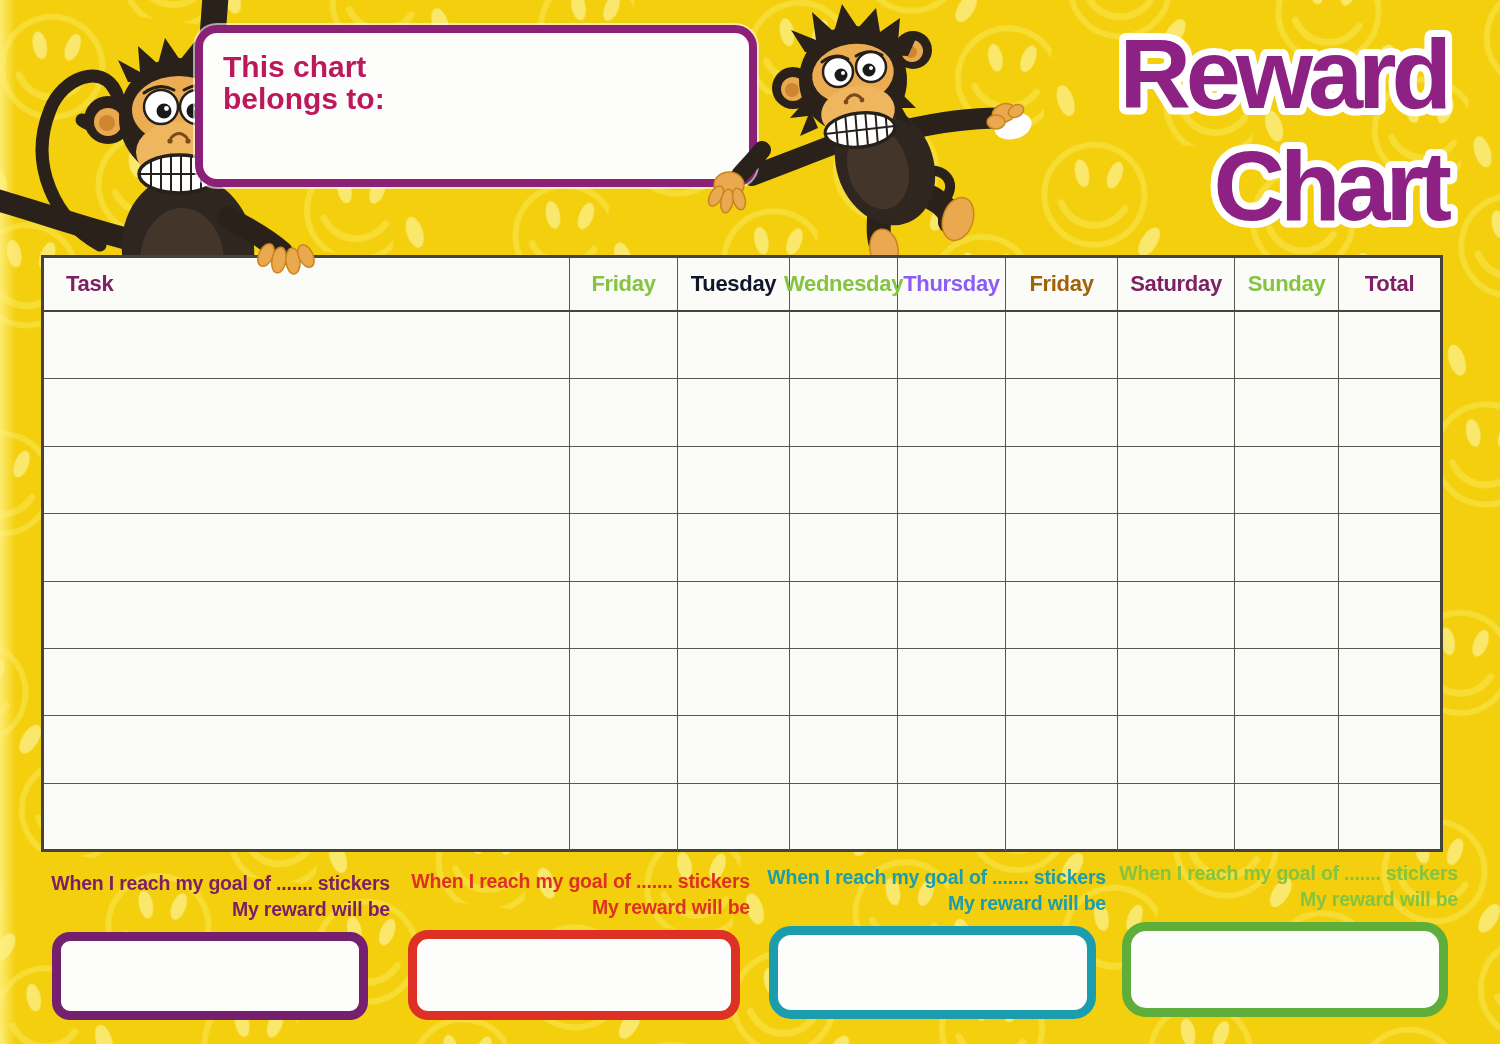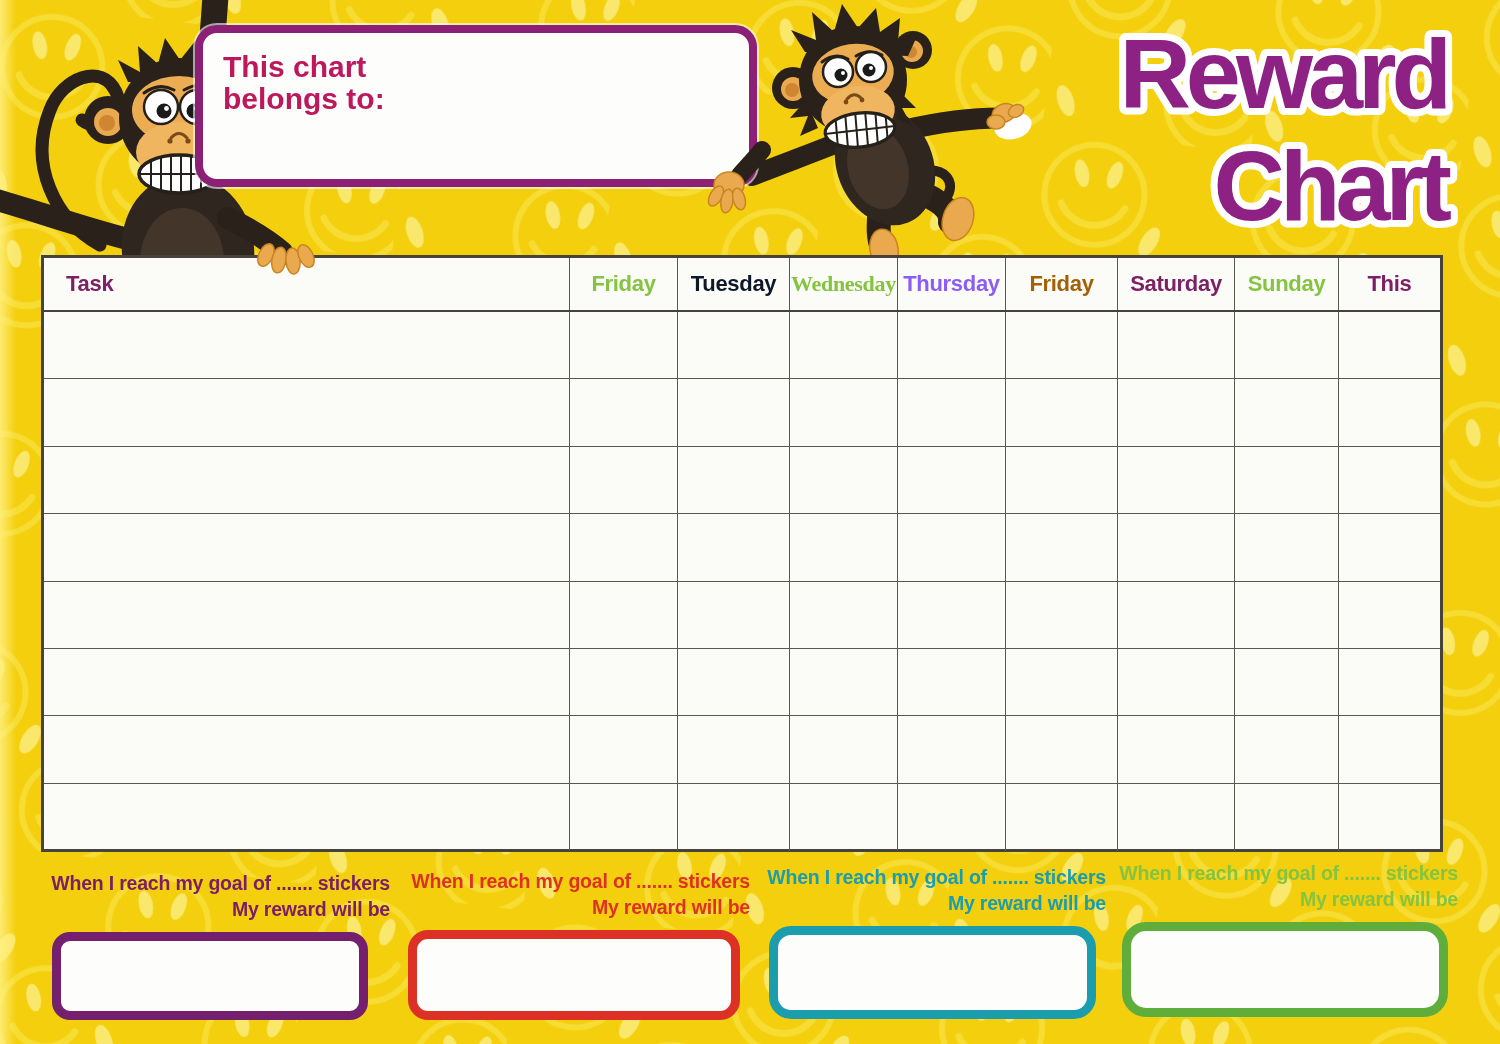--- a/index.html
+++ b/index.html
@@ -189,26 +189,26 @@
       <div>This chart</div>
       <div>belongs to:</div>
     </div>
   </div>
 
   <div class="rtable">
     <div class="trow header" id="header-row">
         <div class="cell hcell task" style="color: rgb(125, 32, 101);">Task</div>
         <div class="cell hcell" style="color: rgb(132, 196, 65);">Friday</div>
         <div class="cell hcell" style="color: #0f172a;">Tuesday</div>
-        <div class="cell hcell" style="color: rgb(132, 196, 65); font-family: Liberation Serif, serif;">Wednesday</div>
+        <div class="cell hcell" style="color: rgb(132, 196, 65);">Wednesday</div>
         <div class="cell hcell" style="color: #8b5cf6;">Thursday</div>
         <div class="cell hcell" style="color: #a16207;">Friday</div>
         <div class="cell hcell" style="color: rgb(125, 32, 101); text-align: center;">Saturday</div>
         <div class="cell hcell" style="color: rgb(132, 196, 65);">Sunday</div>
-        <div class="cell hcell" style="color: rgb(125, 32, 101);">This</div>
+        <div class="cell hcell" style="color: rgb(125, 32, 101);">Total</div>
       </div>
     <div id="table-body">
         <div class="trow brow">
           <div class="cell bcell"></div>
           <div class="cell bcell"></div>
           <div class="cell bcell"></div>
           <div class="cell bcell"></div>
           <div class="cell bcell"></div>
           <div class="cell bcell"></div>
           <div class="cell bcell"></div>

